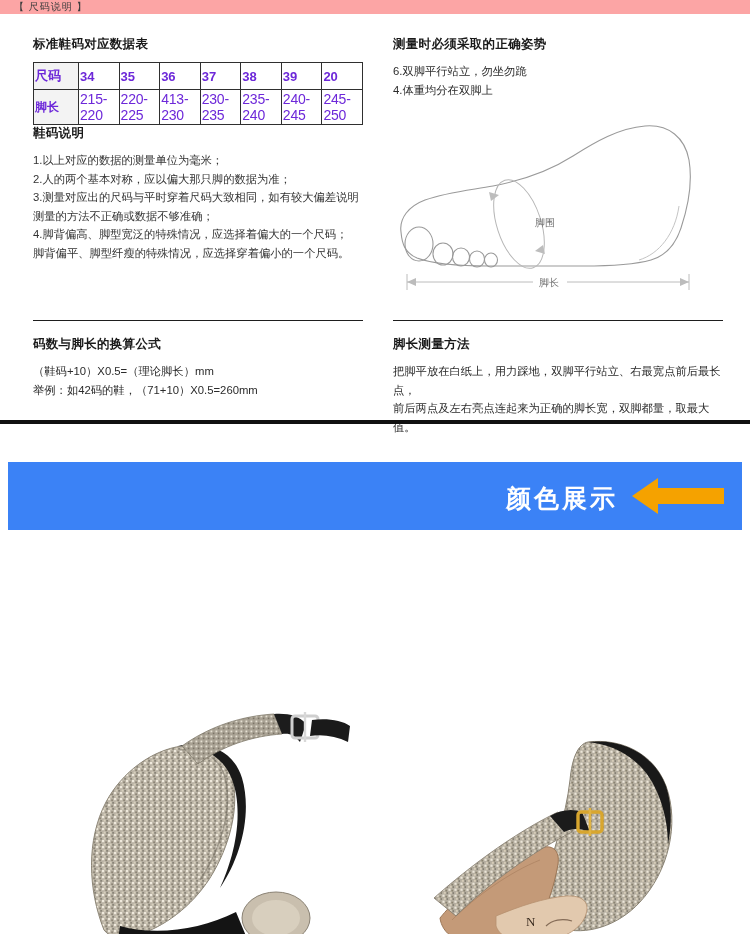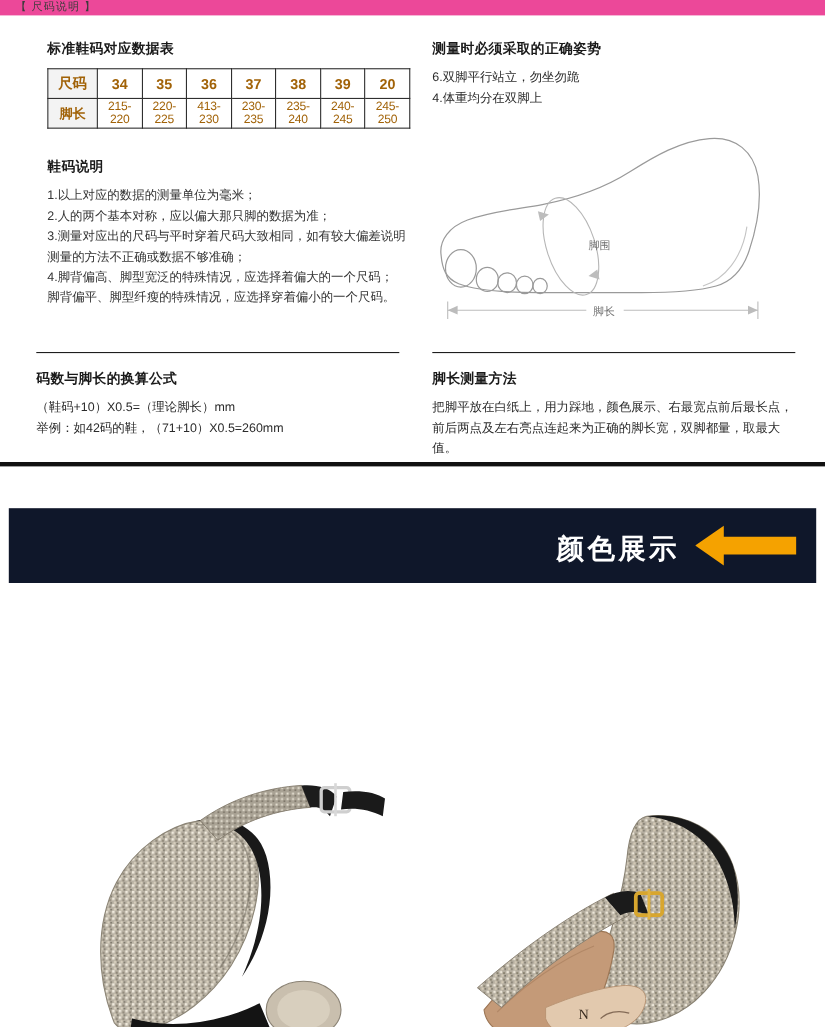--- a/index.html
+++ b/index.html
@@ -15,21 +15,21 @@
     overflow: hidden;
     position: relative;
   }
 
   
   .top-bar {
     position: absolute;
     left: 0; top: 0;
     width: 750px;
     height: 14px;
-    background: #ec4899;
+    background: #fca5a5;
   }
   .top-bar-text {
     position: absolute;
     left: 14px; top: 0px;
     font-size: 10px;
     color: #3c3c3c;
     letter-spacing: 1px;
     line-height: 14px;
     white-space: nowrap;
   }
@@ -37,21 +37,21 @@
   
   .size-section {
     position: absolute;
     left: 0; top: 14px;
     width: 750px;
     height: 406px;
   }
 
   .col-left {
     position: absolute;
-    left: 43px; top: 22px;
+    left: 33px; top: 22px;
     width: 330px;
   }
   .col-right {
     position: absolute;
     left: 393px; top: 22px;
     width: 330px;
   }
 
   .blk-title {
     font-size: 12.5px;
@@ -62,47 +62,46 @@
   }
 
   
   table.size-table {
     border-collapse: collapse;
     width: 330px;
     table-layout: fixed;
   }
   table.size-table td {
     border: 1px solid #2f2f2f;
-    text-align: center;
+    text-align: left;
     height: 22px;
     font-size: 11px;
-    color: #a16207;
+    color: #6d28d9;
   }
   table.size-table tr.row-head td {
     font-size: 13px;
     font-weight: bold;
     height: 24px;
   }
   table.size-table td.hdr {
     width: 42px;
     background: #f3f3f3;
     font-weight: bold;
     font-size: 12px;
   }
   table.size-table tr.row-len td {
-    font-size: 11px;
+    font-size: 14px;
     letter-spacing: -0.2px;
   }
   table.size-table tr.row-len td.hdr {
     font-size: 12px;
     letter-spacing: 0;
   }
 
   .blk {
-    margin-top: 26px;
   }
   .blk p {
     margin: 0 0 3px 0;
     font-size: 11.5px;
     line-height: 18px;
     color: #333;
   }
   .notes p {
     margin: 0;
     font-size: 11.3px;
@@ -134,21 +133,21 @@
     left: 0; top: 420px;
     width: 750px; height: 4px;
     background: #111111;
   }
 
   
   .color-banner {
     position: absolute;
     left: 8px; top: 462px;
     width: 734px; height: 68px;
-    background: #0f172a;
+    background: #3b82f6;
   }
   .banner-title {
     position: absolute;
     right: 124px;
     top: 20px;
     font-size: 25px;
     font-weight: bold;
     color: #ffffff;
     letter-spacing: 3px;
   }
@@ -270,21 +269,21 @@
     <div class="blk-title">码数与脚长的换算公式</div>
     <div class="notes">
       <p>（鞋码+10）X0.5=（理论脚长）mm</p>
       <p>举例：如42码的鞋，（71+10）X0.5=260mm</p>
     </div>
   </div>
 
   <div class="lower-right">
     <div class="blk-title">脚长测量方法</div>
     <div class="notes">
-      <p>把脚平放在白纸上，用力踩地，颜色展示、右最宽点前后最长点，</p>
+      <p>把脚平放在白纸上，用力踩地，双脚平行站立、右最宽点前后最长点，</p>
       <p>前后两点及左右亮点连起来为正确的脚长宽，双脚都量，取最大值。</p>
     </div>
   </div>
 </div>
 
 <div class="band-sep"></div>
 
 <div class="color-banner">
   <div class="banner-title">颜色展示</div>
   <div class="banner-arrow">

